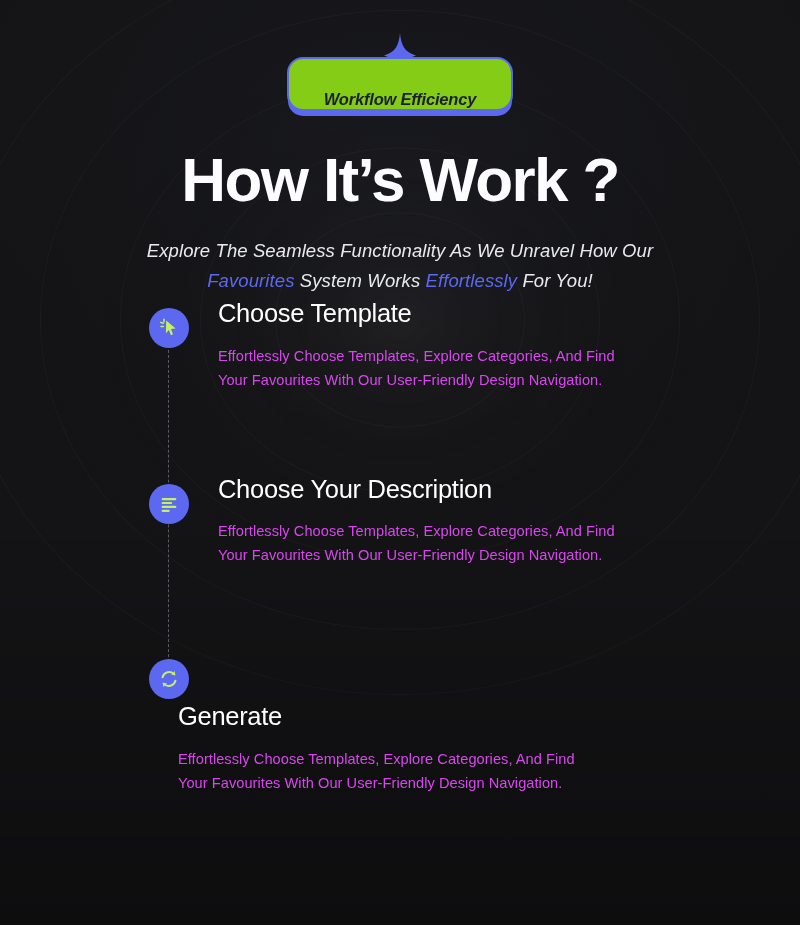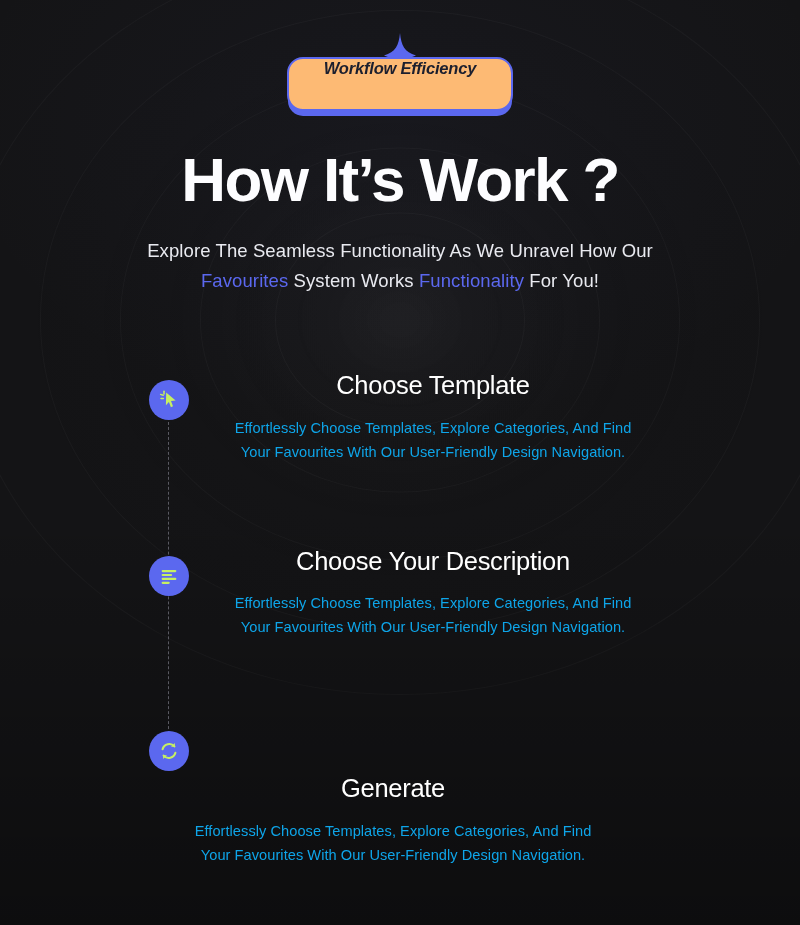--- a/index.html
+++ b/index.html
@@ -76,25 +76,25 @@
     transform:translateX(-50%);
     width:34px;
     height:46px;
     z-index:2;
   }
 
   .badge {
     position:relative;
     z-index:3;
     display:flex;
-    align-items:flex-start;
+    align-items:flex-end;
     justify-content:center;
     width:226px;
     height:54px;
-    background:#fdba74;
+    background:#84cc16;
     border-radius:16px;
     border:2px solid #5b68ef;
     box-shadow:0 6px 0 -1px #5b68ef;
   }
   .badge-label {
     font-family:"Liberation Sans", sans-serif;
     font-size:16.5px;
     font-weight:700;
     font-style:italic;
     color:#1c1f2e;
@@ -116,30 +116,29 @@
 
   .subtitle {
     margin-top:24px;
     text-align:center;
     font-family:"Liberation Sans", sans-serif;
     font-size:18.5px;
     line-height:30px;
     font-weight:400;
     color:#e9eaf0;
     letter-spacing:0.1px;
+    font-style:italic;
   }
   .subtitle .hl { color:#5b68ef; }
 
   
   .steps {
     position:relative;
-    margin-top:72px;
     padding-left:149px;
     padding-right:60px;
-    text-align:center;
   }
 
   .step-line {
     position:absolute;
     left:168px;
     top:44px;
     bottom:108px;
     width:0;
     border-left:1.4px dashed #5a5a62;
     z-index:1;
@@ -179,21 +178,21 @@
     color:#ffffff;
     letter-spacing:-0.3px;
     line-height:1.2;
   }
   .step-desc {
     margin-top:15px;
     font-family:"Liberation Sans", sans-serif;
     font-size:14.6px;
     line-height:24px;
     font-weight:400;
-    color:#0ea5e9;
+    color:#d946ef;
     letter-spacing:0.05px;
   }
 </style>
 </head>
 <body>
 
 <div class="page">
 
   <div class="bg-rings">
     <div class="ring r1"></div>
@@ -216,21 +215,21 @@
         <div class="badge">
           <span class="badge-label">Workflow Efficiency</span>
         </div>
       </div>
     </div>
 
     <h1 class="heading">How It’s Work ?</h1>
 
     <p class="subtitle">
       <span>Explore The Seamless Functionality As We Unravel How Our</span><br>
-      <span class="hl">Favourites</span><span> System Works </span><span class="hl">Functionality</span><span> For You!</span>
+      <span class="hl">Favourites</span><span> System Works </span><span class="hl">Effortlessly</span><span> For You!</span>
     </p>
 
     <div class="steps">
 
       <div class="step-line"></div>
 
       <div class="step">
         <div class="step-icon">
           <svg width="22" height="22" viewBox="0 0 22 22" xmlns="http://www.w3.org/2000/svg">
             <path d="M8.2 3.4 L17.6 11.4 L13.0 12.0 L15.0 17.3 L12.9 18.2 L10.9 12.9 L7.9 16.3 Z" fill="#c6ef63"></path>

